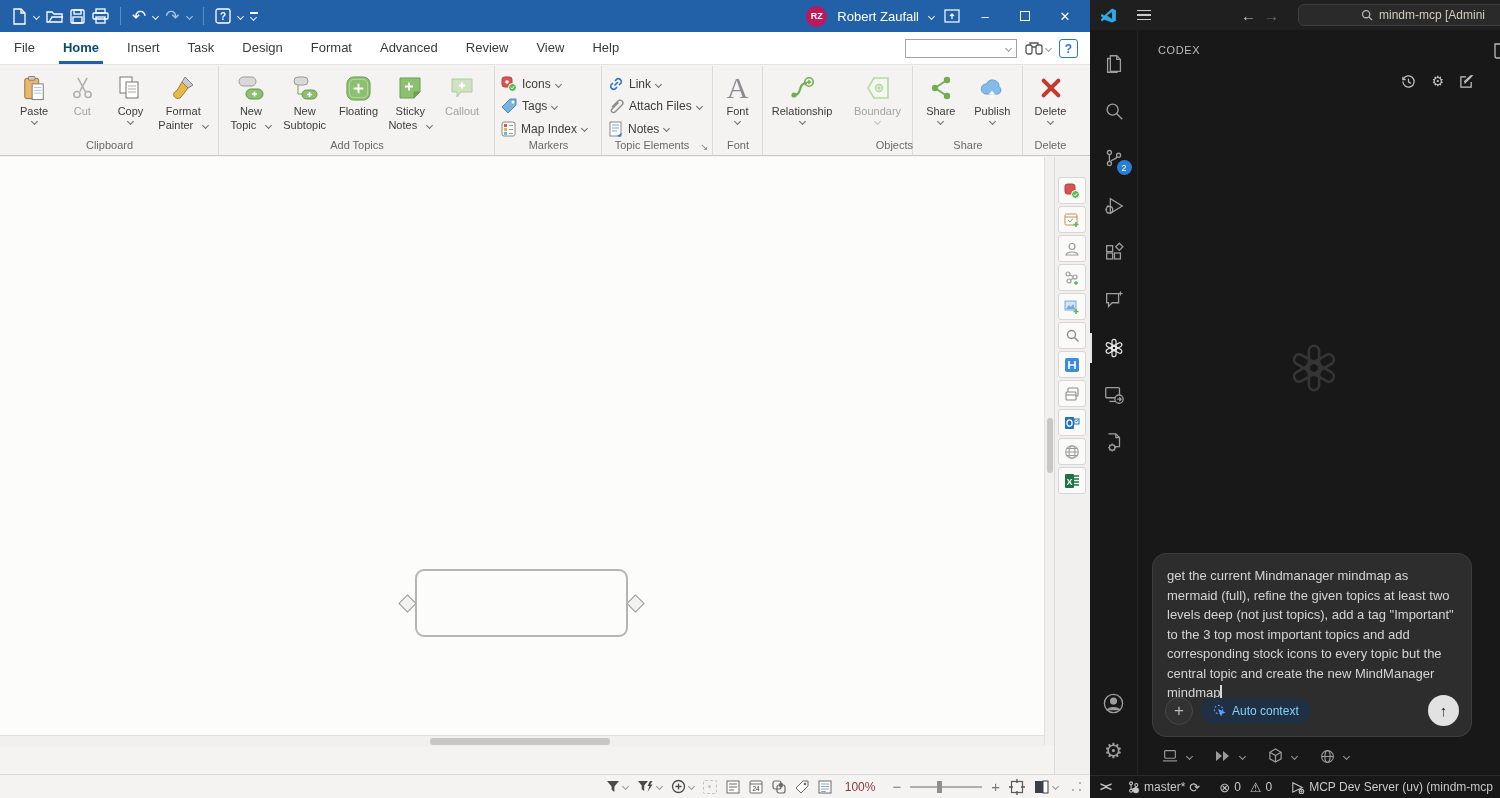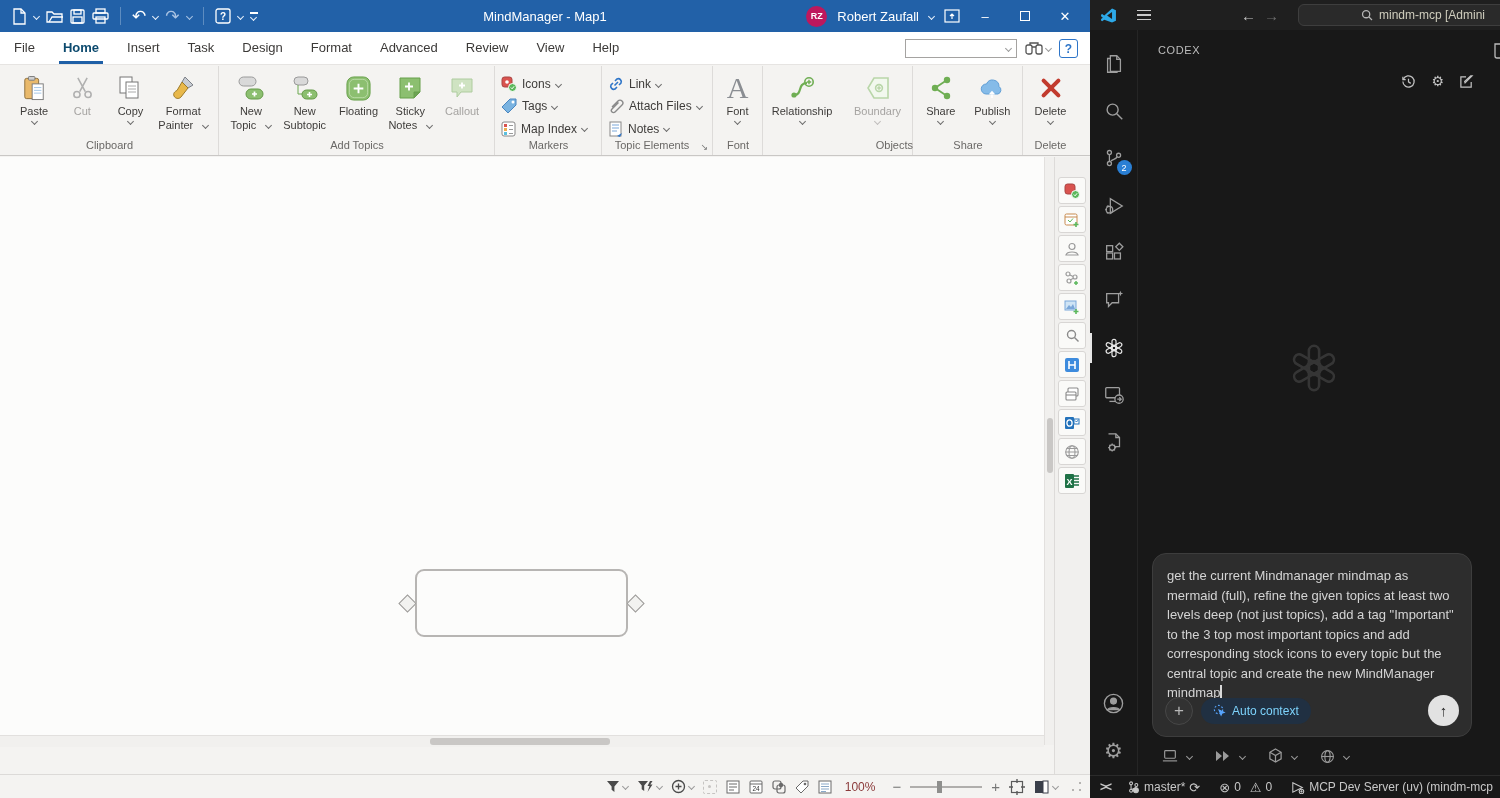--- a/index.html
+++ b/index.html
@@ -118,21 +118,20 @@
               <rect x="1" y="1" width="14" height="14" rx="2" fill="none" stroke="#fff" stroke-width="1.3"></rect>
               <text x="8" y="12" text-anchor="middle" font-size="10" font-weight="bold" fill="#fff">?</text>
             </svg>
           </span>
         <span class="chev w"></span>
         <span class="qi" style="flex-direction:column;gap:1px">
             <span style="width:8px;height:1.4px;background:#fff"></span>
             <span class="chev w"></span>
           </span>
       </div>
-      <div class="mm-title">MindManager - Map1</div>
       <div class="mm-tb-right">
         <span class="avatar">RZ</span>
         <span>Robert Zaufall</span>
         <span class="chev w"></span>
         <span class="qi">
             <svg width="16" height="14" viewBox="0 0 16 14" fill="none" stroke="#fff" stroke-width="1.2">
               <rect x="1" y="1" width="14" height="12"></rect>
               <path d="M8 10V5M6 7l2-2 2 2"></path>
             </svg>
           </span>

